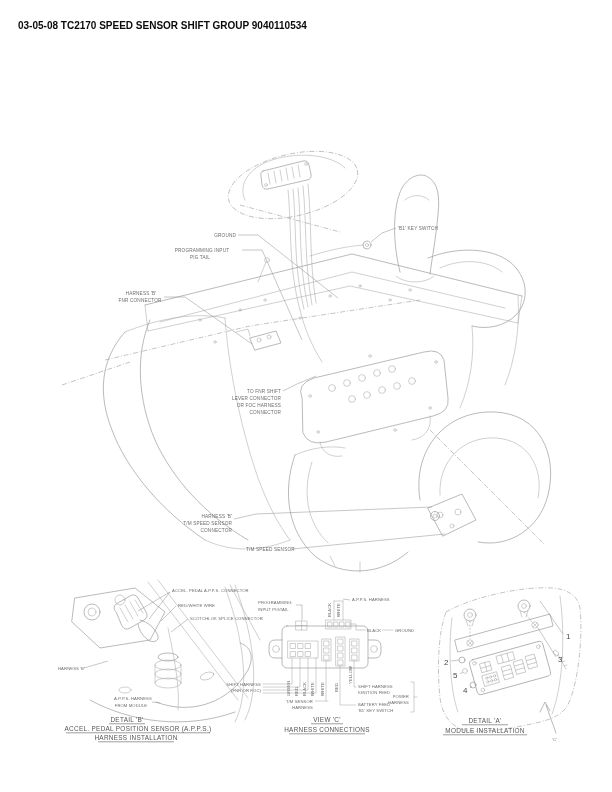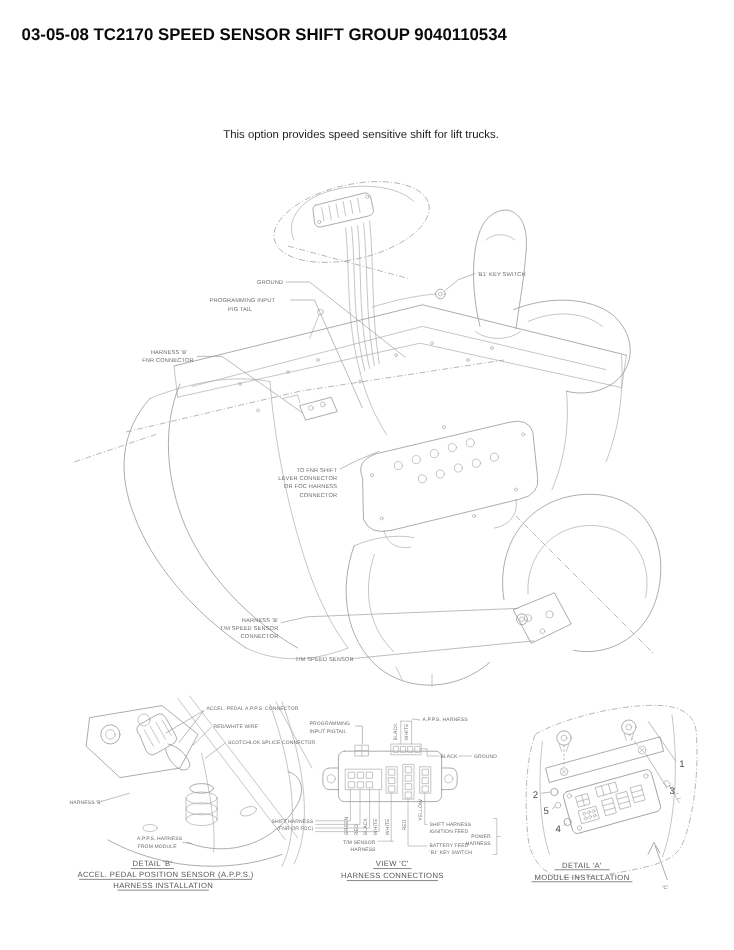--- a/index.html
+++ b/index.html
@@ -1,39 +1,38 @@
 <!DOCTYPE html>
 <html><head>
 <meta charset="utf-8">
 <style>
   html,body{margin:0;padding:0;background:#e8e8e8;}
   .page{position:relative;width:612px;height:792px;background:#ffffff;margin:0 auto;overflow:hidden;
         font-family:"Liberation Sans", sans-serif;}
-  .hdr{position:absolute;left:18px;font-weight:bold;font-size:14px;color:#0a0a0a;white-space:nowrap;letter-spacing:0;}
+  .hdr{position:absolute;left:18px;font-weight:bold;font-size:10px;color:#0a0a0a;white-space:nowrap;letter-spacing:0;}
   .hdr1{top:20px;}
   .hdr2{top:43px;}
   .caption{position:absolute;left:186px;top:107px;font-size:9.5px;color:#1c1c1c;white-space:nowrap;}
   svg{position:absolute;left:0;top:0;}
   .ln{stroke:#9c9c9c;stroke-width:0.7;fill:none;stroke-linecap:round;stroke-linejoin:round;}
   .lnt{stroke:#a8a8a8;stroke-width:0.55;fill:none;stroke-linecap:round;stroke-linejoin:round;}
   .lnd{stroke:#9c9c9c;stroke-width:0.6;fill:none;stroke-dasharray:5 1.8 1 1.8;}
   .ldr{stroke:#8f8f8f;stroke-width:0.5;fill:none;}
   .ul{stroke:#5a5a5a;stroke-width:0.6;}
   .lbl{font-family:"Liberation Sans",sans-serif;font-size:4.7px;fill:#6d6d6d;letter-spacing:0.15px;}
   .lbs{font-family:"Liberation Sans",sans-serif;font-size:4.2px;fill:#6d6d6d;letter-spacing:0.1px;}
   .ttl{font-family:"Liberation Sans",sans-serif;font-size:6.4px;fill:#555555;letter-spacing:0.3px;}
   .num{font-family:"Liberation Sans",sans-serif;font-size:8px;fill:#4a4a4a;}
 </style>
 </head>
 <body>
 
 <div class="page">
 
   <div class="hdr hdr1">03-05-08 TC2170 SPEED SENSOR SHIFT GROUP 9040110534</div>
-  <div class="caption">This option provides speed sensitive shift for lift trucks.</div>
 
   <svg width="612" height="792" viewBox="0 0 612 792">
 
     <g>
 
       <ellipse class="lnd" cx="293" cy="185" rx="66" ry="31" transform="rotate(-13 293 185)"></ellipse>
       <path class="lnt" d="M245,200 C238,185 248,168 272,160 C300,151 332,155 345,168"></path>
 
       <path class="ln" d="M263,171 L303,161 Q308,160 309,165 L311,174 Q312,179 307,180 L268,189 Q263,190 262,185 L261,176 Q260,172 263,171 Z"></path>
       <path class="lnt" d="M268,173 L270,184 M274,171 L276,183 M280,170 L282,181 M286,168 L288,180 M292,167 L294,178 M298,165 L300,177"></path>

